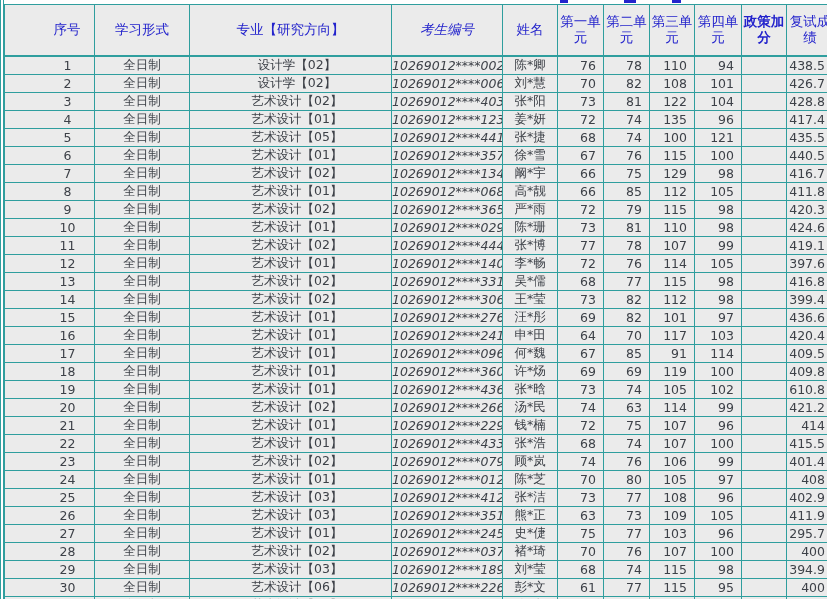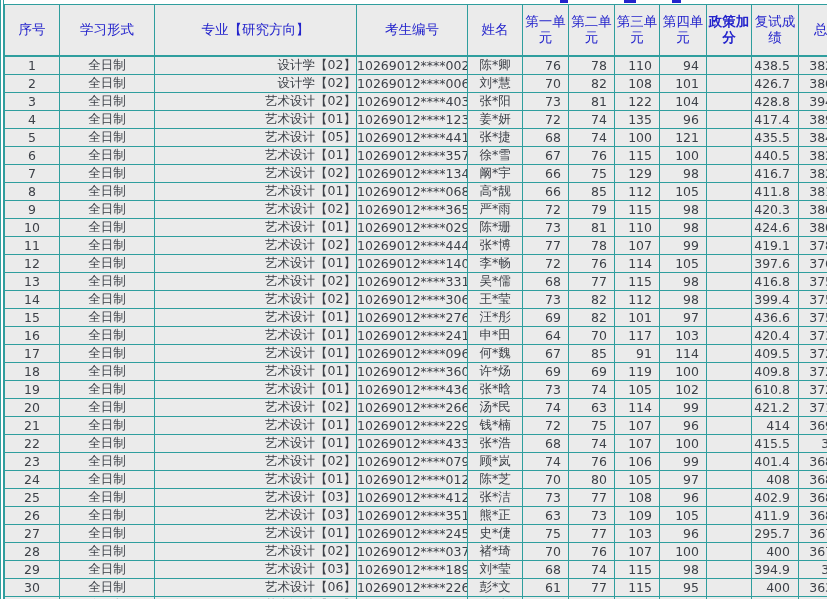--- a/index.html
+++ b/index.html
@@ -33,26 +33,26 @@
     text-align:center;vertical-align:middle;
     white-space:normal;word-break:break-all;
     height:50px;padding:0 1px;
     border-bottom-width:2px;
   }
   td{
     color:#3d4148;font-size:12.5px;height:16.6px;
     vertical-align:middle;padding:0;
   }
   
-  .c0{width:52px;}  .c1{width:92px;margin-top:36px;}  .c2{width:199px;} .c3{width:108px;}
+  .c0{width:52px;padding-left:36px;}  .c1{width:92px;margin-top:36px;}  .c2{width:199px;} .c3{width:108px;font-style:italic;}
   .c4{width:52px;}  .c5{width:43px;}  .c6{width:43px;}  .c7{width:42px;margin-top:48px;}
   .c8{width:44px;}  .c9{width:42px;font-weight:bold;}  .c10{width:44px;margin-left:30px;} .c11{width:55px;}
   
   td.c0, td.c1, td.c3, td.c4{text-align:center;}
-  td.c2{text-align:right;padding-left:13px;}
+  td.c2{text-align:center;padding-left:13px;}
   td.c5, td.c6, td.c7, td.c8, td.c9{text-align:right;padding-right:7px;}
   td.c10{text-align:right;padding-right:8px;}
   td.c11{text-align:right;padding-right:11px;}
 </style>
 </head>
 <body>
 
 <div class="left-rail"></div>
 <span class="title-frag tf1"></span>
 <span class="title-frag tf2"></span>

